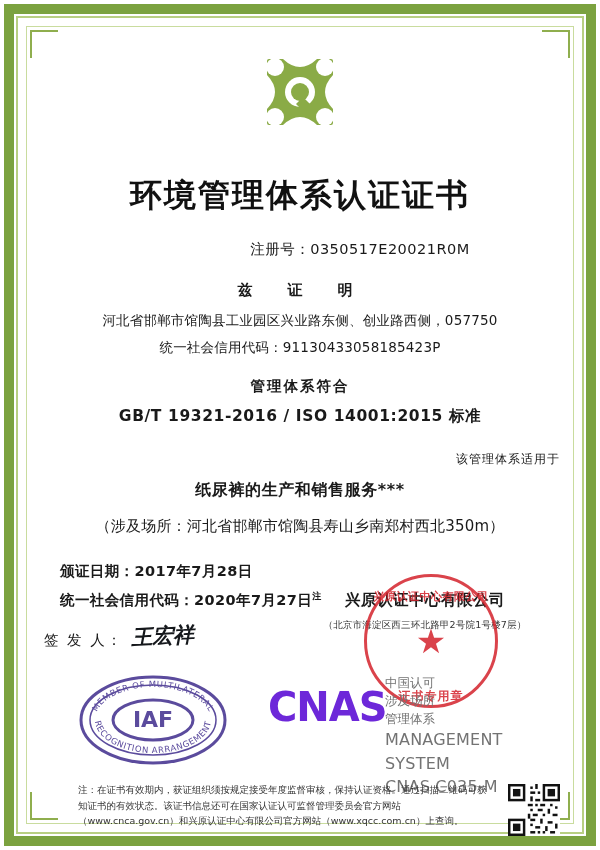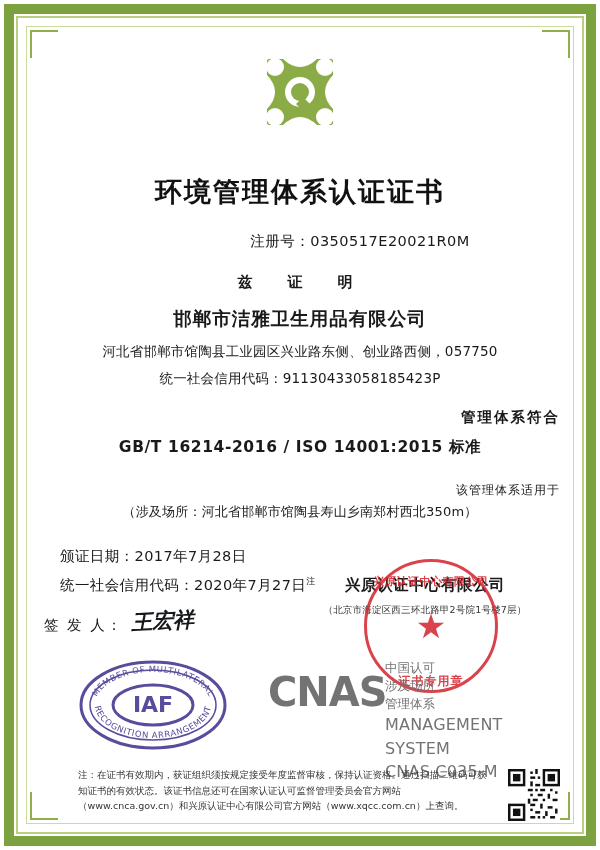--- a/index.html
+++ b/index.html
@@ -73,21 +73,21 @@
   
   .logo-wrap {
     margin-top: 16px;
     height: 110px;
     display: flex;
     align-items: center;
     justify-content: center;
   }
 
   .doc-title {
-    font-size: 27px;
+    font-size: 32px;
     font-weight: bold;
     letter-spacing: 2px;
     color: #111;
     margin-top: 14px;
     font-family: "DejaVu Sans", "Liberation Sans", sans-serif;
   }
 
   .reg-line {
     margin-top: 22px;
     font-size: 14.5px;
@@ -116,58 +116,58 @@
   .credit {
     margin-top: 9px;
     font-size: 13.5px;
     letter-spacing: 0.2px;
   }
   .conform {
     margin-top: 20px;
     font-size: 14.5px;
     letter-spacing: 2px;
     font-weight: bold;
-    text-align: right;
   }
   .standard {
     margin-top: 10px;
     font-size: 15.5px;
     font-weight: bold;
     letter-spacing: 0.6px;
   }
   .scope-label {
     margin-top: 24px;
     font-size: 12px;
     letter-spacing: 1px;
     text-align: right;
   }
   .scope-text {
     margin-top: 12px;
     font-size: 16px;
     font-weight: bold;
     letter-spacing: 0.6px;
   }
   .site-text {
-    margin-top: 4px;
-    font-size: 13px;
+    margin-top: 16px;
+    font-size: 15px;
     letter-spacing: 0.2px;
   }
 
   
   .dates-row {
     position: relative;
     margin-top: 26px;
     height: 100px;
     text-align: left;
   }
   .date-line {
     font-size: 14.5px;
     margin-left: 20px;
     margin-bottom: 9px;
     letter-spacing: 0.4px;
+    font-weight: bold;
   }
   .date-line sup {
     font-size: 9px;
     vertical-align: super;
   }
   .sign-row {
     margin-left: 4px;
     margin-top: 12px;
     font-size: 14.5px;
     letter-spacing: 2px;
@@ -258,21 +258,21 @@
     width: 150px;
     height: 92px;
   }
   .cnas-logo {
     position: absolute;
     left: 228px;
     top: 16px;
     font-family: "DejaVu Sans", "Liberation Sans", sans-serif;
     font-size: 40px;
     font-weight: bold;
-    color: #737373;
+    color: #6d28d9;
     letter-spacing: -1px;
   }
   .cnas-text {
     position: absolute;
     left: 345px;
     top: 6px;
     text-align: left;
     font-size: 12.5px;
     line-height: 1.45;
     color: #737373;
@@ -341,28 +341,28 @@
       </svg>
     </div>
 
     <div class="doc-title">环境管理体系认证证书</div>
 
     <div class="reg-line">
       <span>注册号：</span><span>0350517E20021R0M</span>
     </div>
 
     <div class="hereby">兹　证　明</div>
-    <div class="company">邯郸市洁雅卫生用品有限公司</div>
     <div class="address">河北省邯郸市馆陶县工业园区兴业路东侧、创业路西侧，057750</div>
     <div class="credit">统一社会信用代码：91130433058185423P</div>
 
     <div class="conform">管理体系符合</div>
-    <div class="standard">GB/T 16214-2016 / ISO 14001:2015 标准</div>
+    <div class="standard">GB/T 19321-2016 / ISO 14001:2015 标准</div>
 
     <div class="scope-label">该管理体系适用于</div>
+    <div class="scope-text">纸尿裤的生产和销售服务***</div>
     <div class="site-text">（涉及场所：河北省邯郸市馆陶县寿山乡南郑村西北350m）</div>
 
     <div class="dates-row">
       <div class="date-line">颁证日期：2017年7月28日</div>
       <div class="date-line">
         <span>统一社会信用代码：2020年7月27日</span><sup>注</sup>
       </div>
       <div class="sign-row">
         <span>签 发 人：</span>
         <span class="sign-name">王宏祥</span>

